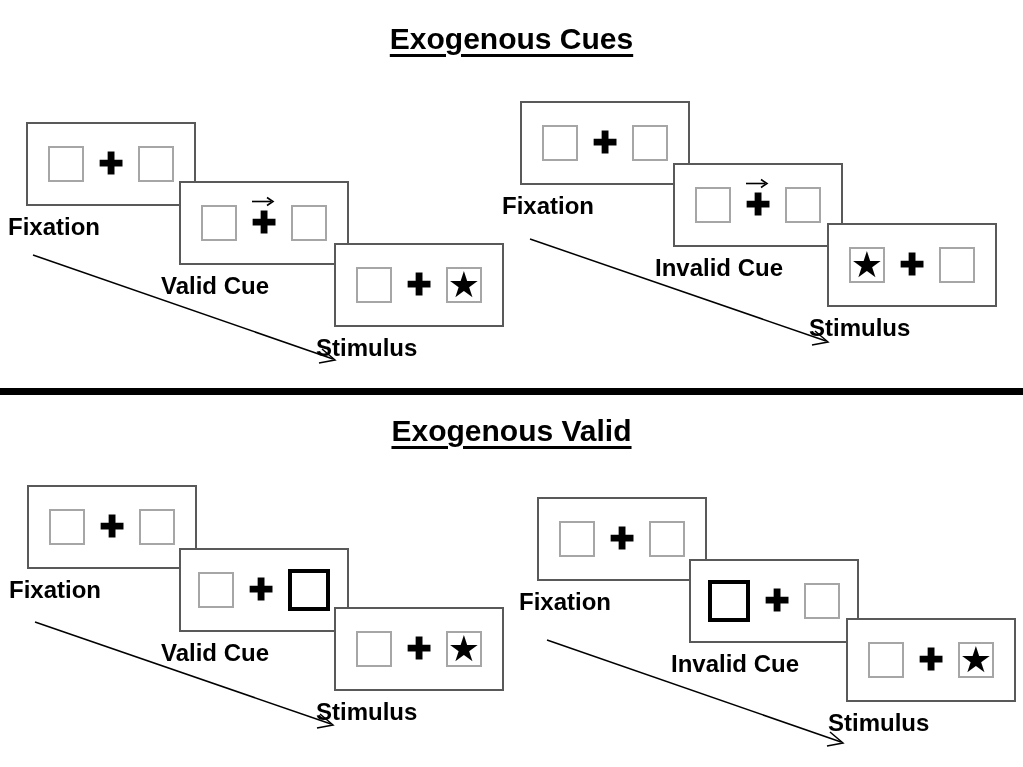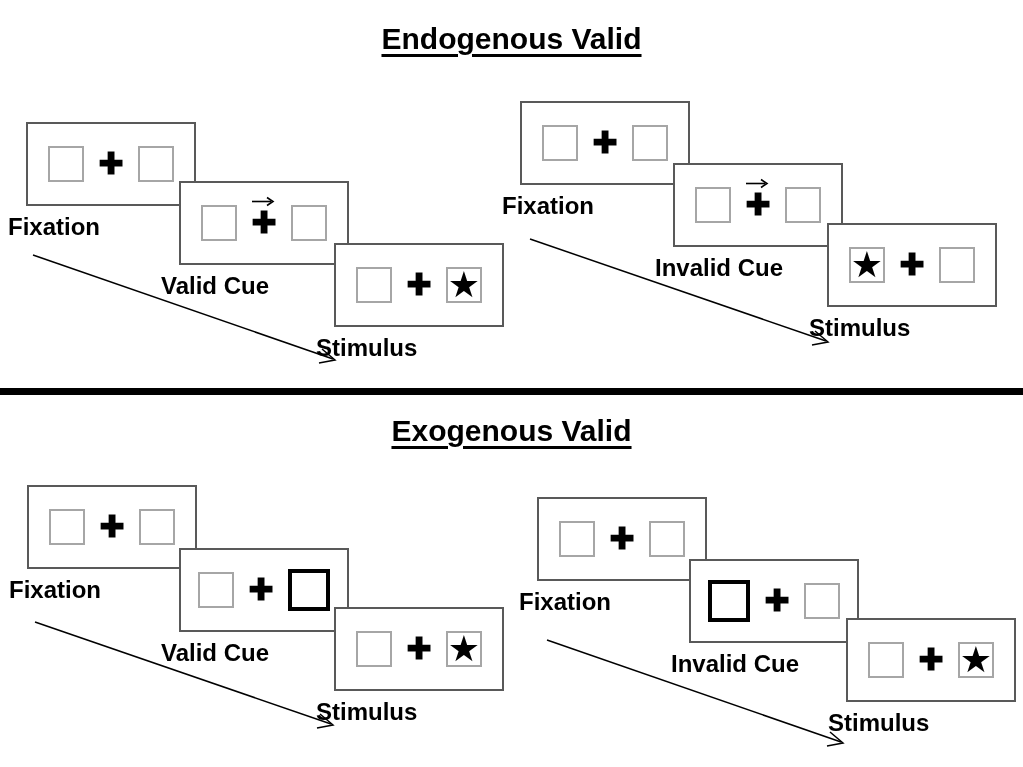--- a/index.html
+++ b/index.html
@@ -154,21 +154,21 @@
     <g stroke="#000000" stroke-width="1.5" fill="none">
       <line x1="35" y1="622" x2="331" y2="724"></line>
       <polyline points="320,714 333,725 317,728"></polyline>
     </g>
     <g stroke="#000000" stroke-width="1.5" fill="none">
       <line x1="547" y1="640" x2="841" y2="742"></line>
       <polyline points="830,732 843,743 827,746"></polyline>
     </g>
   </svg>
 
-  <h1 class="section-title title-endo">Endogenous Valid</h1>
+  <h1 class="section-title title-endo">Exogenous Cues</h1>
   <div class="divider"></div>
   <h1 class="section-title title-exo">Exogenous Valid</h1>
 
   <div class="panel g1-p1">
     <div class="square">
         <span class="star"></span>
       </div>
     <div class="plus-stack">
 
       <span class="plus">✚</span>

